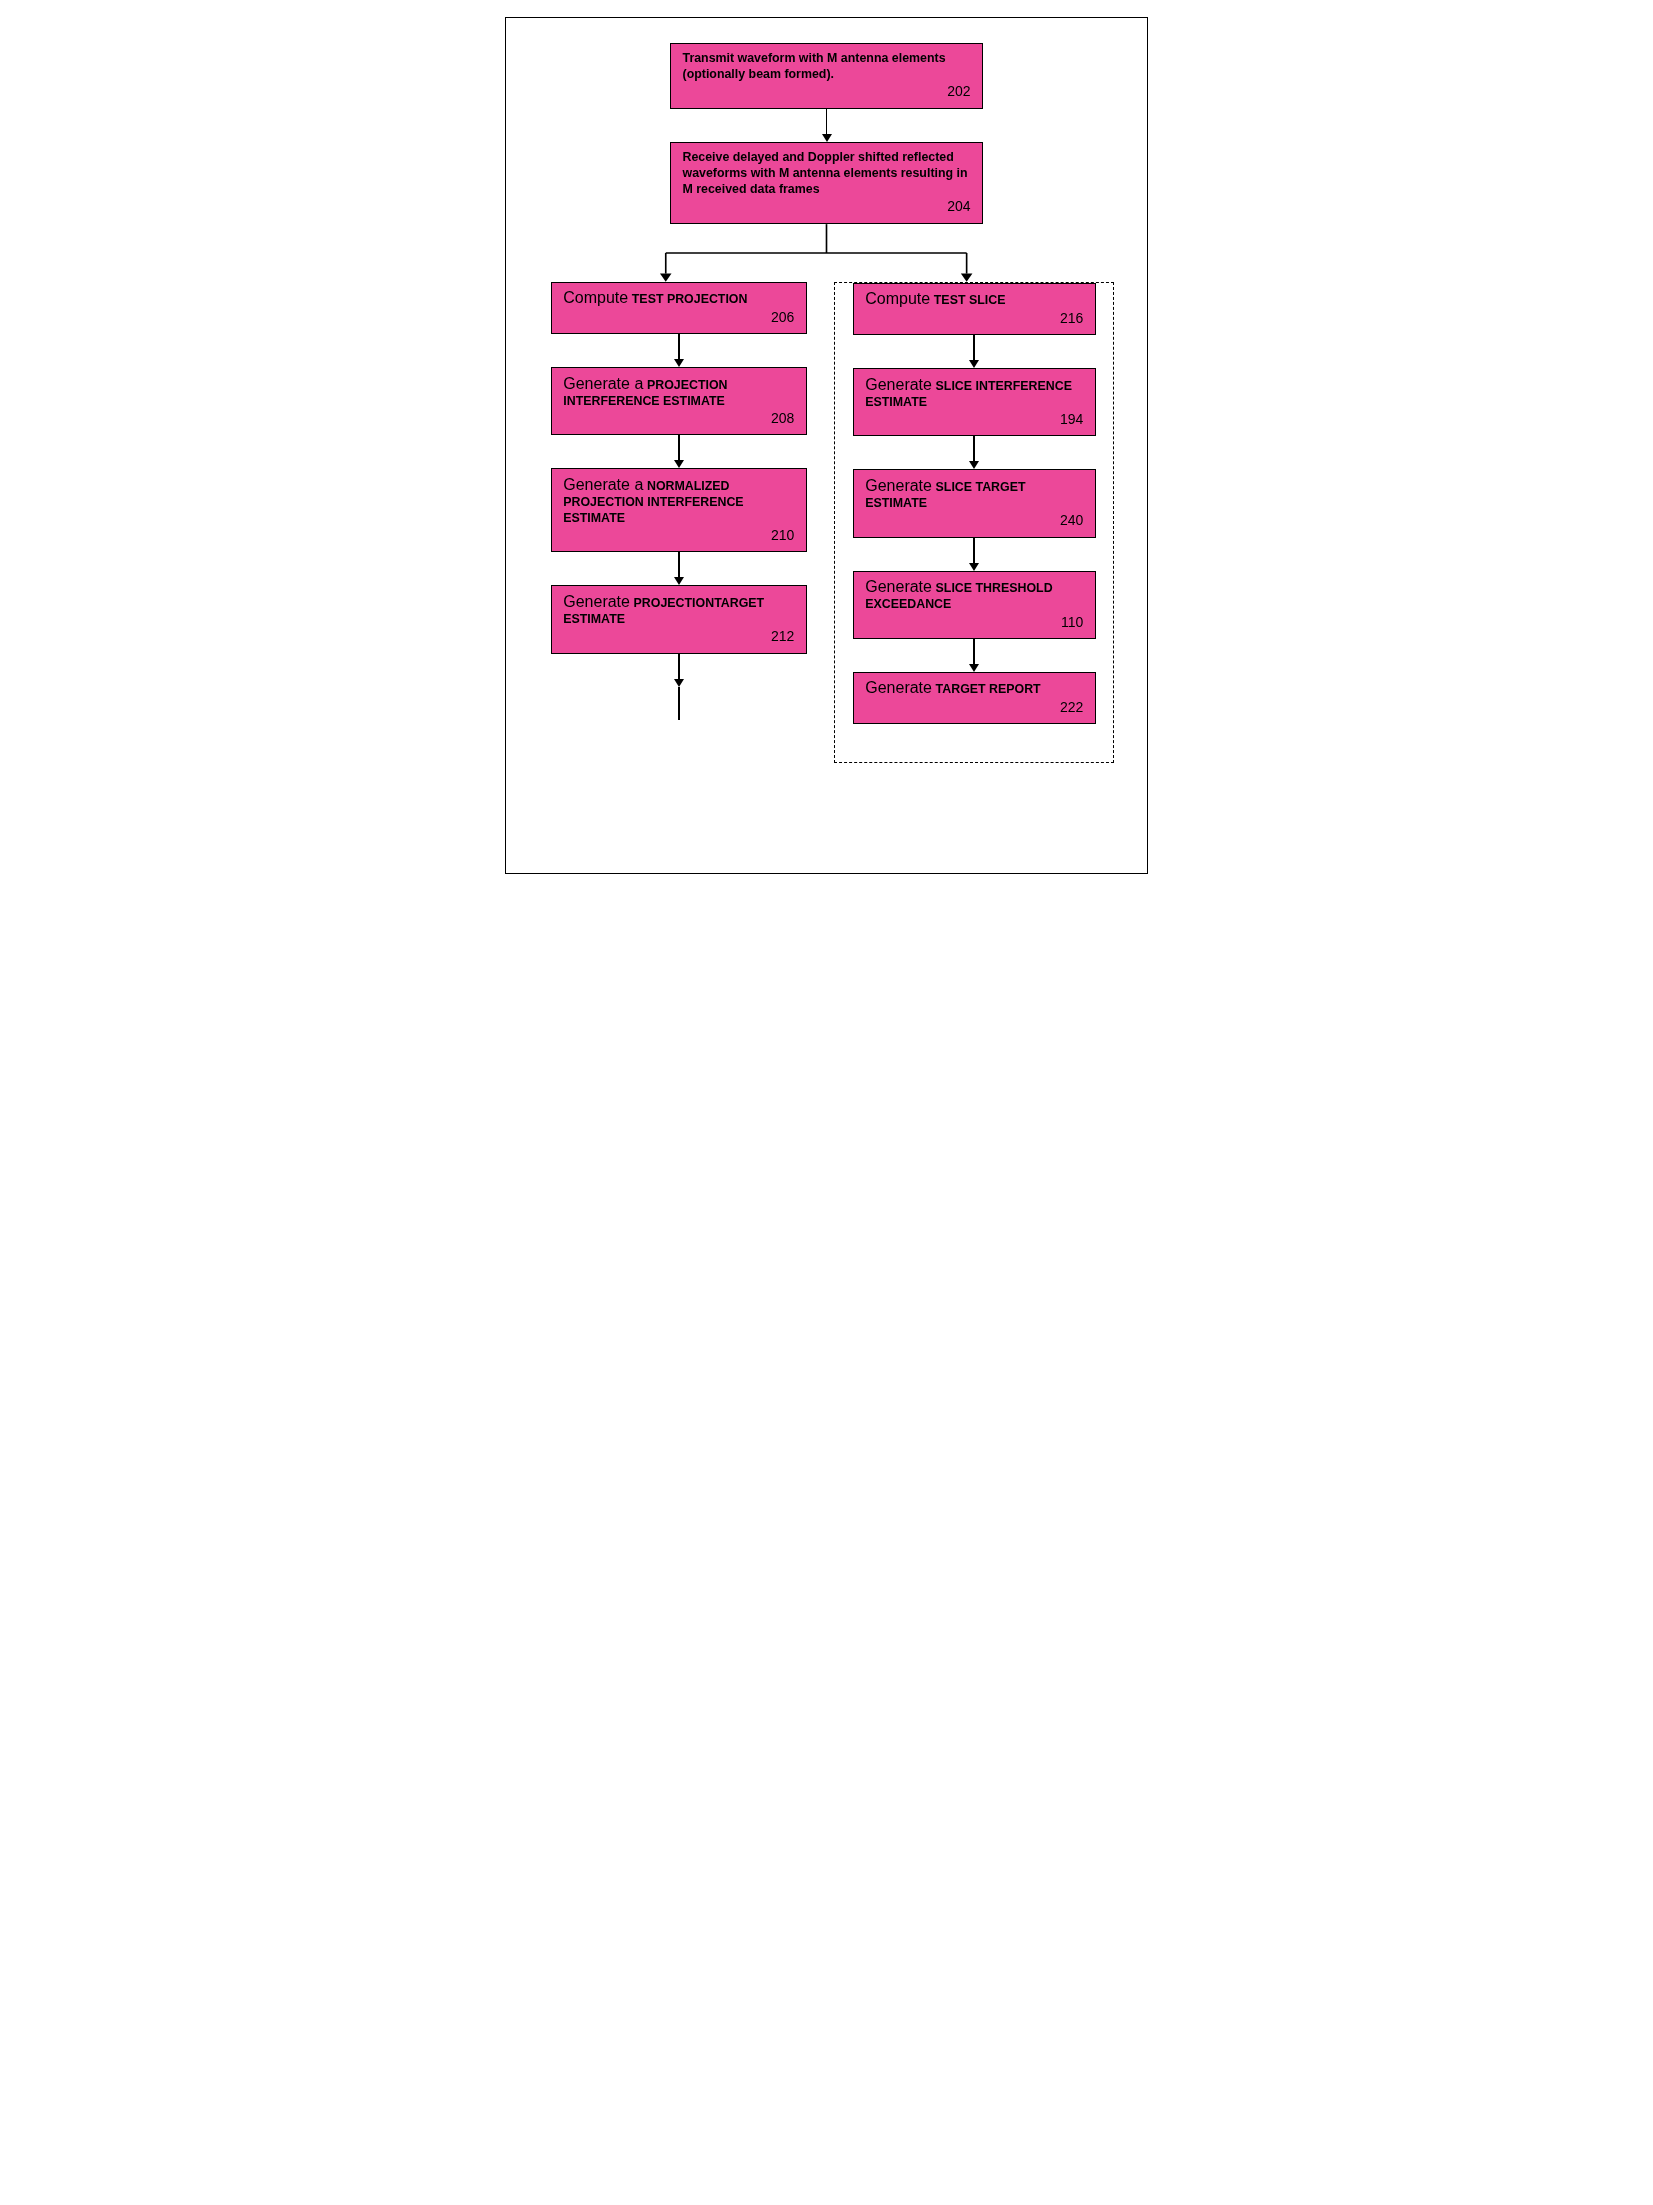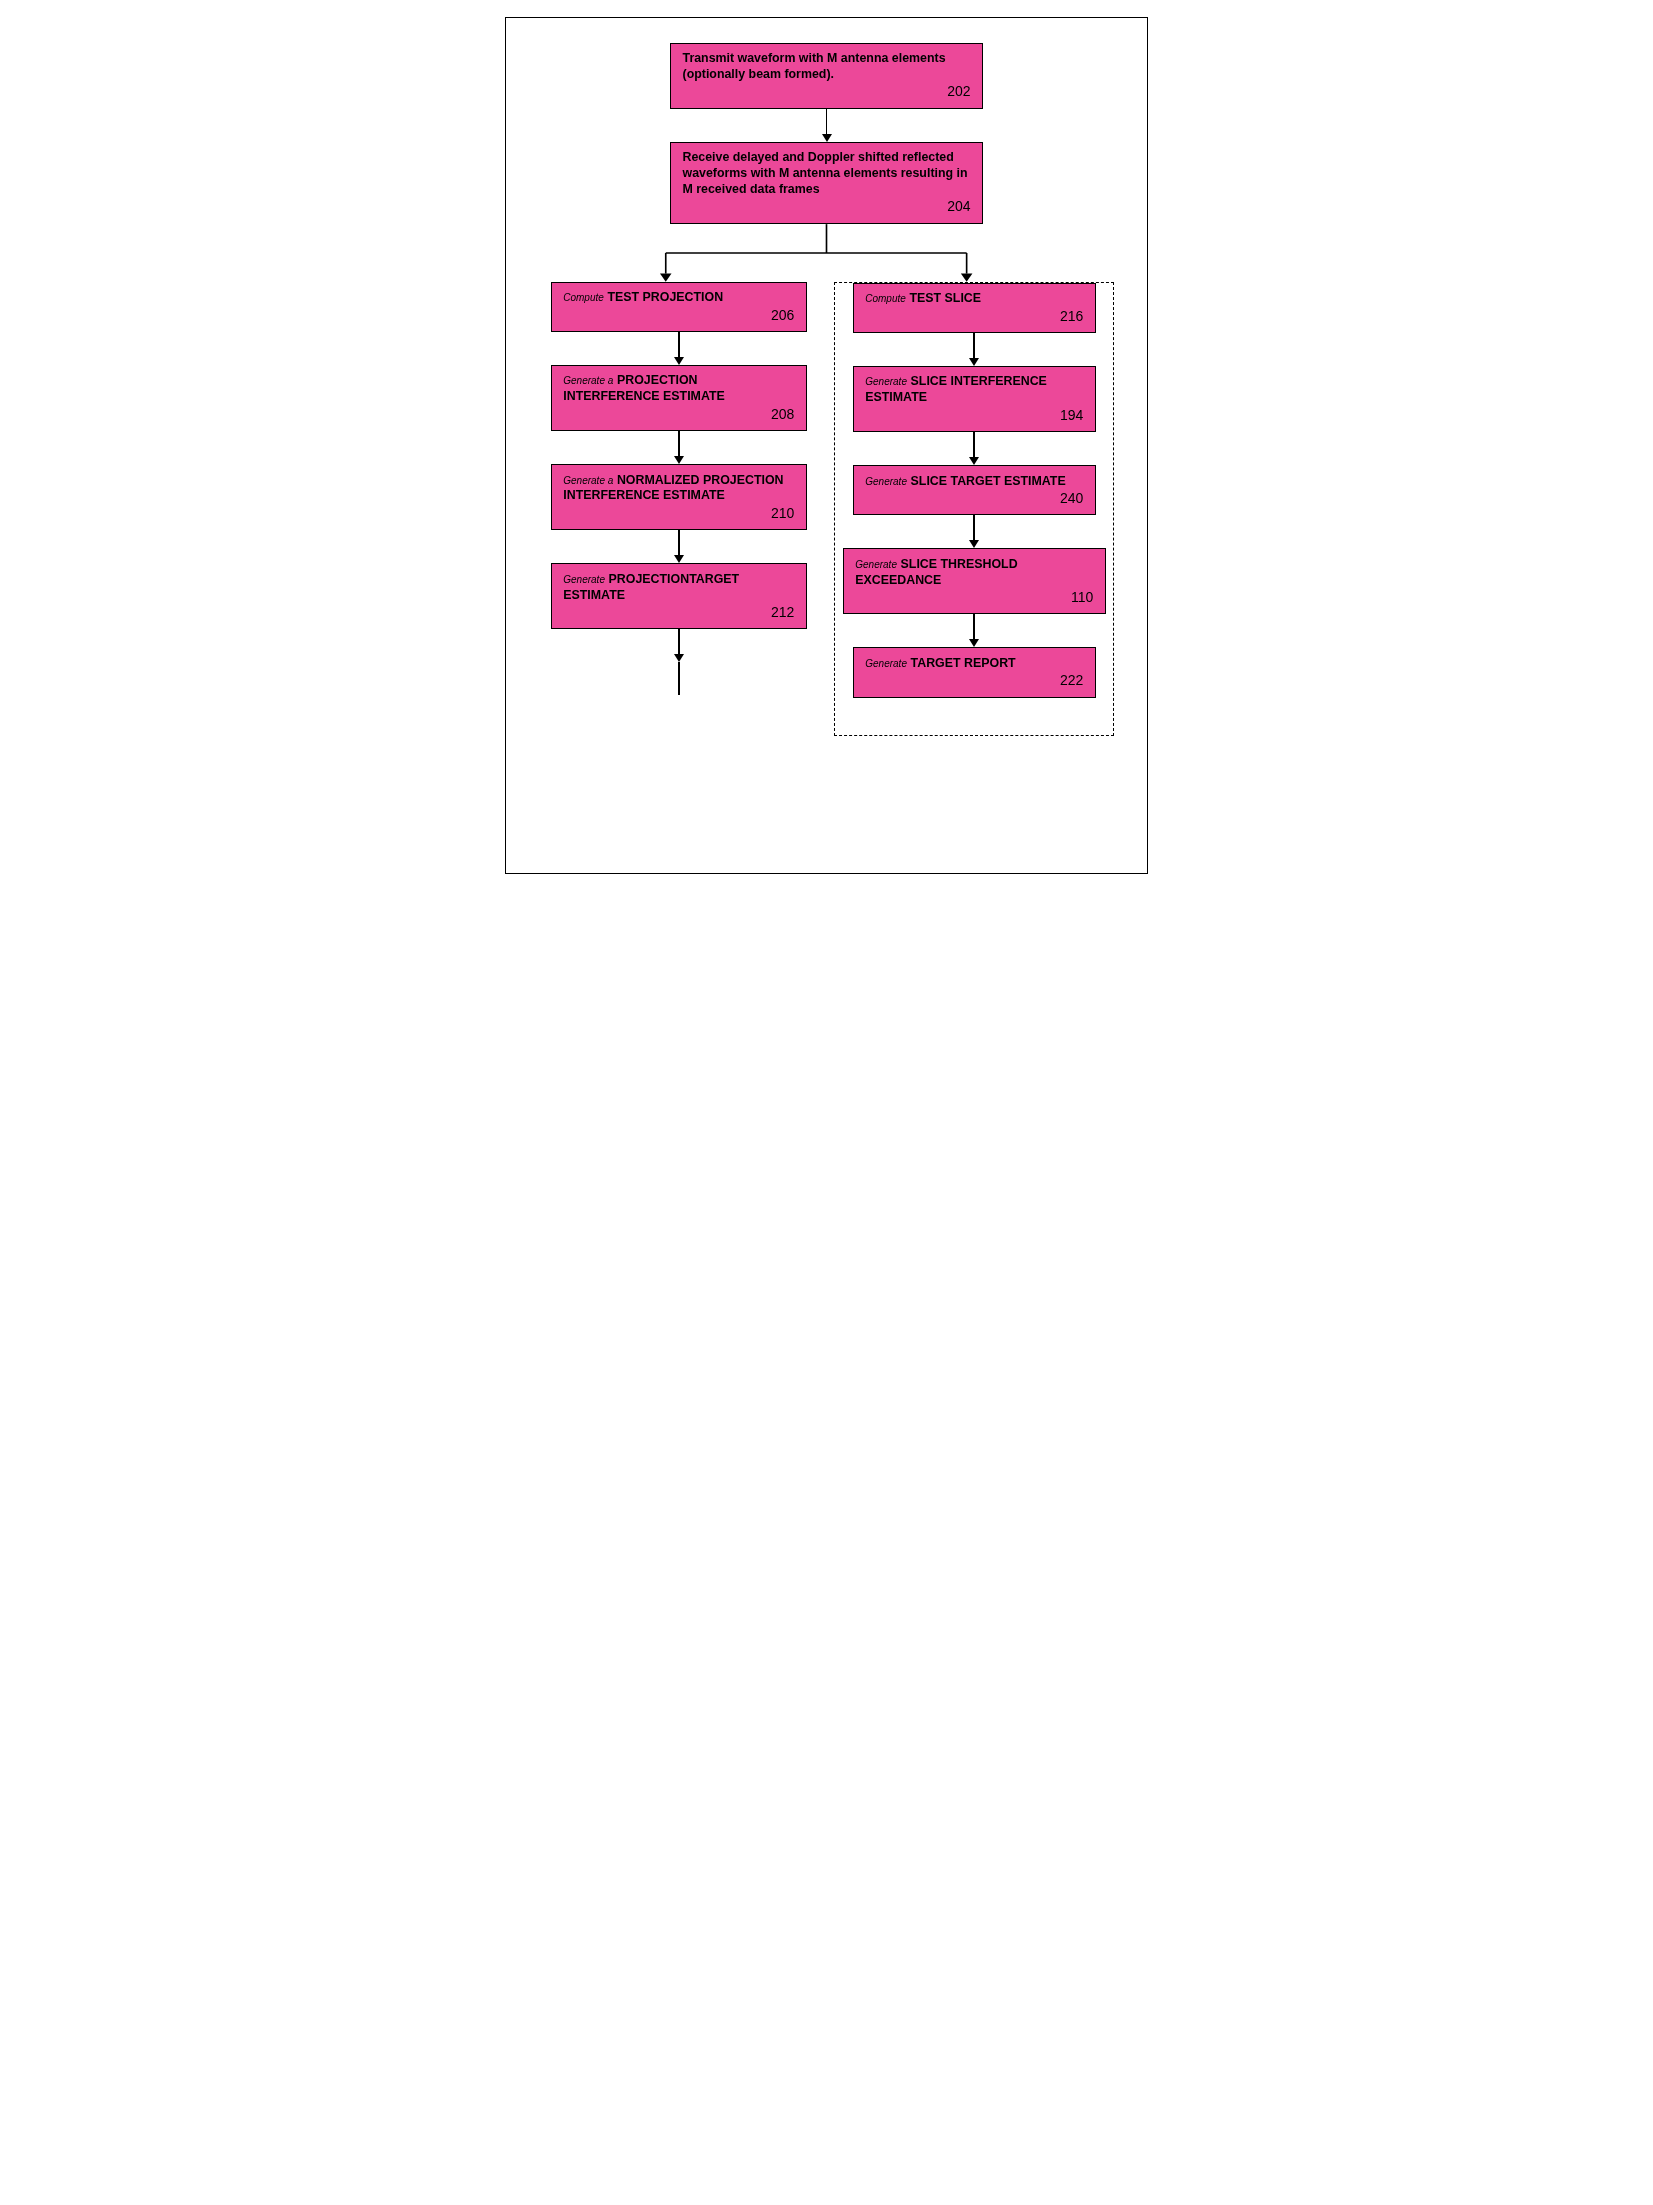--- a/index.html
+++ b/index.html
@@ -28,23 +28,22 @@
     }
 
     
     .box {
       border: 1.6px solid #000;
       background: #ec4899;
       padding: 6.6px 11.5px 8.2px 11.5px;
       position: relative;
     }
     .box-label {
-      font-size: 10px;
+      font-size: 16px;
       color: #000;
-      font-style: italic;
       font-weight: normal;
     }
     .box-title {
       font-size: 12.4px;
       font-weight: bold;
       color: #000;
       line-height: 1.2;
     }
     .box-num {
       font-size: 14px;
@@ -214,21 +213,21 @@
           <div class="arrow-down"></div>
 
           <div class="col-box box" style="width:243px;">
             <span class="box-label">Generate</span>
             <span class="box-title">SLICE TARGET ESTIMATE</span>
             <span class="box-num">240</span>
           </div>
 
           <div class="arrow-down"></div>
 
-          <div class="col-box box" style="width:263px;">
+          <div class="col-box box" style="width:243px;">
             <span class="box-label">Generate</span>
             <span class="box-title">SLICE THRESHOLD EXCEEDANCE</span>
             <span class="box-num">110</span>
           </div>
 
           <div class="arrow-down"></div>
 
           <div class="col-box box" style="width:243px;">
             <span class="box-label">Generate</span>
             <span class="box-title">TARGET REPORT</span>

